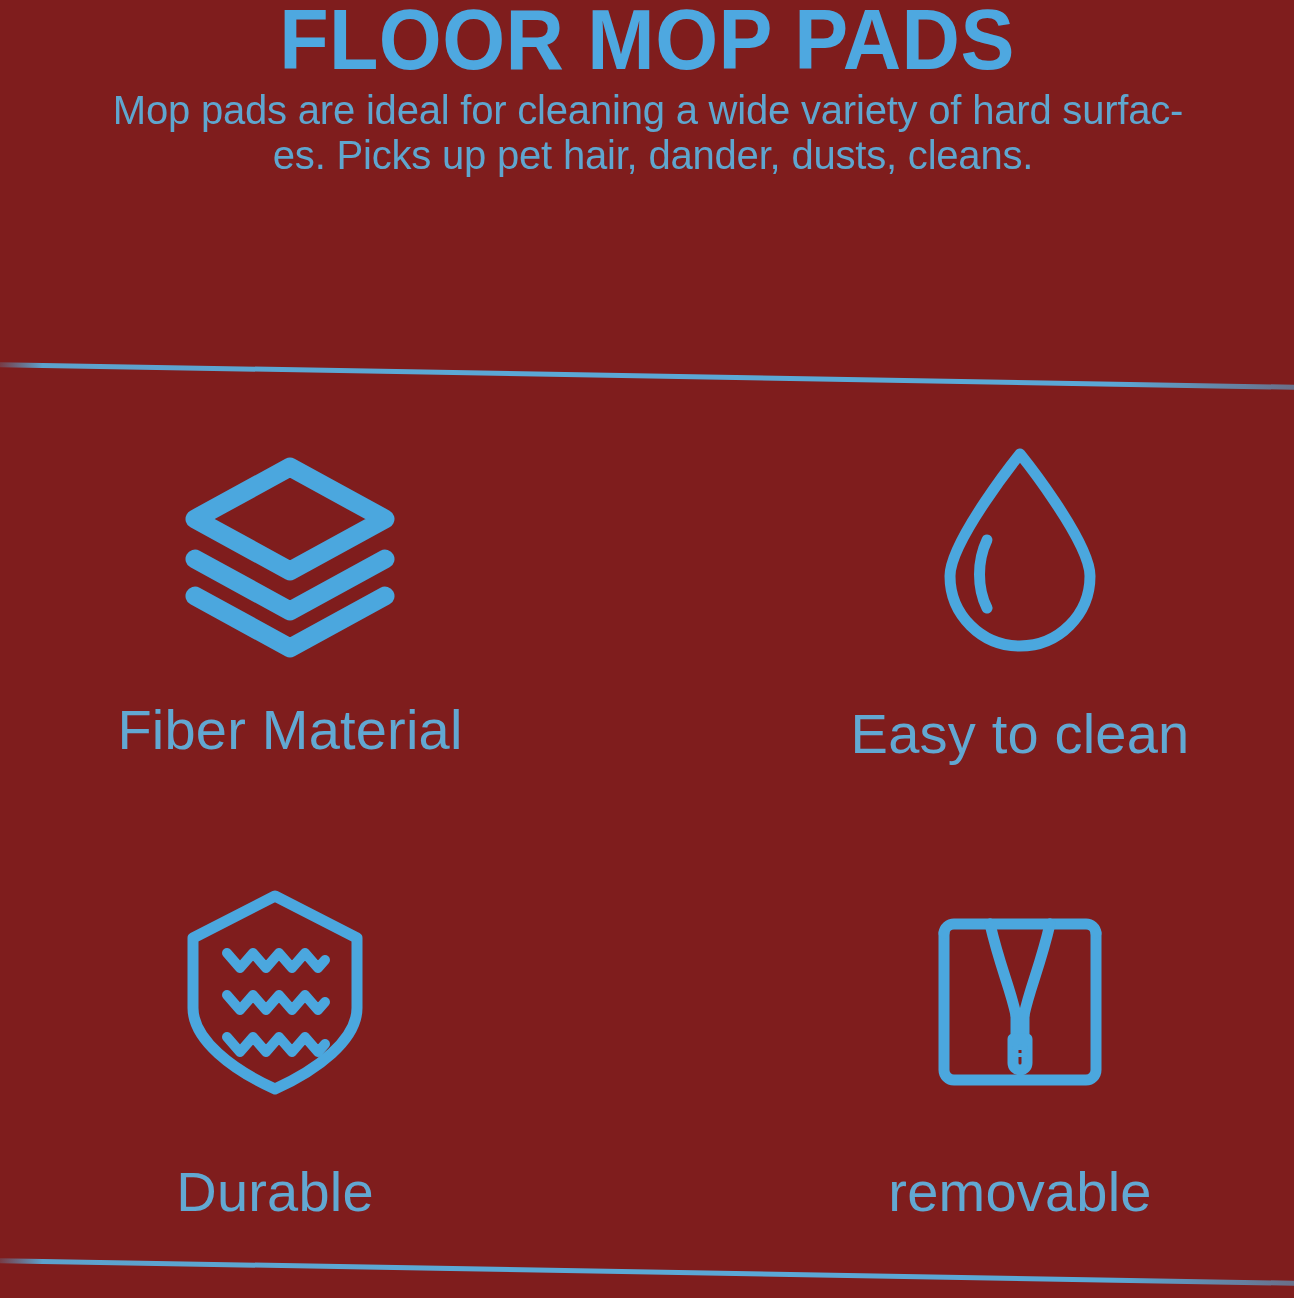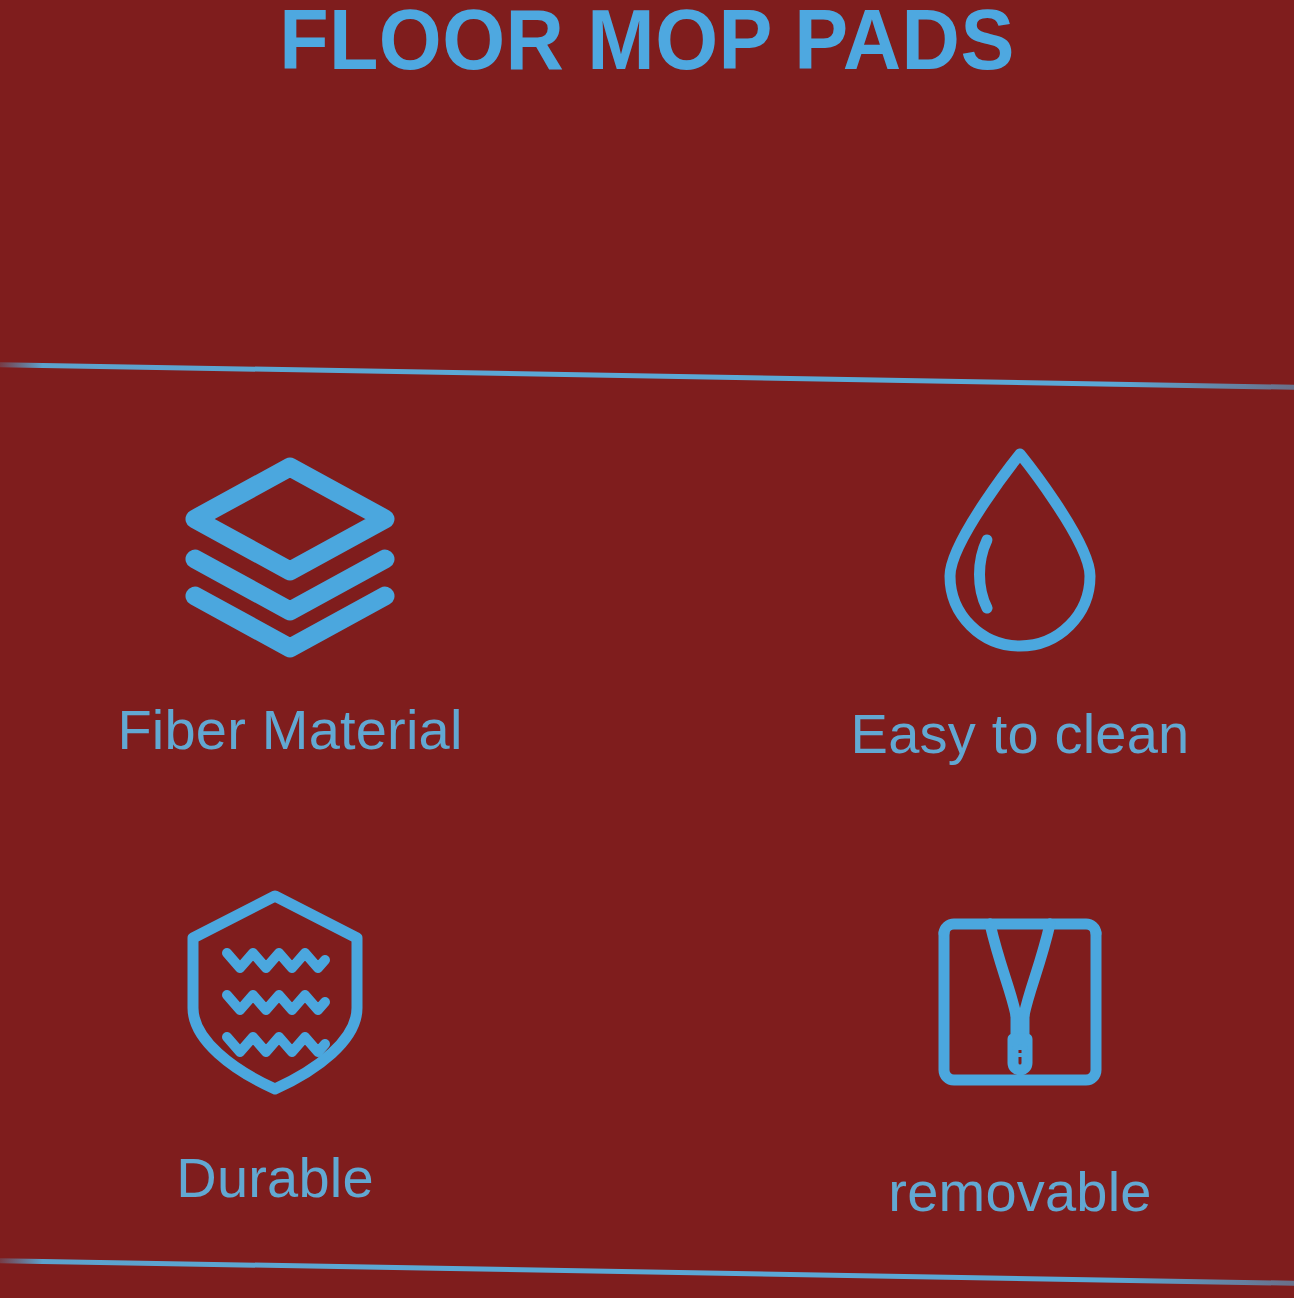--- a/index.html
+++ b/index.html
@@ -115,36 +115,38 @@
   .f-fiber      { left: 60px;  top: 55px;  width: 460px; }
   .f-fiber .icon-wrap { width: 224px; height: 200px; }
   .f-fiber .label { margin-top: 42px; }
 
   .f-easy       { left: 790px; top: 45px;  width: 460px; }
   .f-easy .icon-wrap { width: 152px; height: 200px; }
   .f-easy .label { margin-top: 56px; }
 
   .f-durable    { left: 45px;  top: 490px; width: 460px; }
   .f-durable .icon-wrap { width: 180px; height: 205px; }
-  .f-durable .label { margin-top: 50px; }
+  .f-durable .label { margin-top: 64px; }
 
   .f-removable  { left: 790px; top: 515px; width: 460px; }
   .f-removable .icon-wrap { width: 192px; height: 176px; }
   .f-removable .label { margin-top: 68px; }
 
   svg { display: block; overflow: visible; }
 </style>
 </head>
 <body>
 
 <div id="page">
 
   <div class="header">
     <div class="title">FLOOR MOP PADS</div>
     <div class="subtitle">
+      <span class="line line1">Mop pads are ideal for cleaning a wide variety of hard surfac-</span>
+      <span class="line line2">es. Picks up pet hair, dander, dusts, cleans.</span>
     </div>
   </div>
 
   <div class="divider divider-top"></div>
 
   <div class="features">
 
     <div class="feature f-fiber">
       <span class="icon-wrap">
         <svg viewBox="0 0 224 200" width="224" height="200" aria-hidden="true">

